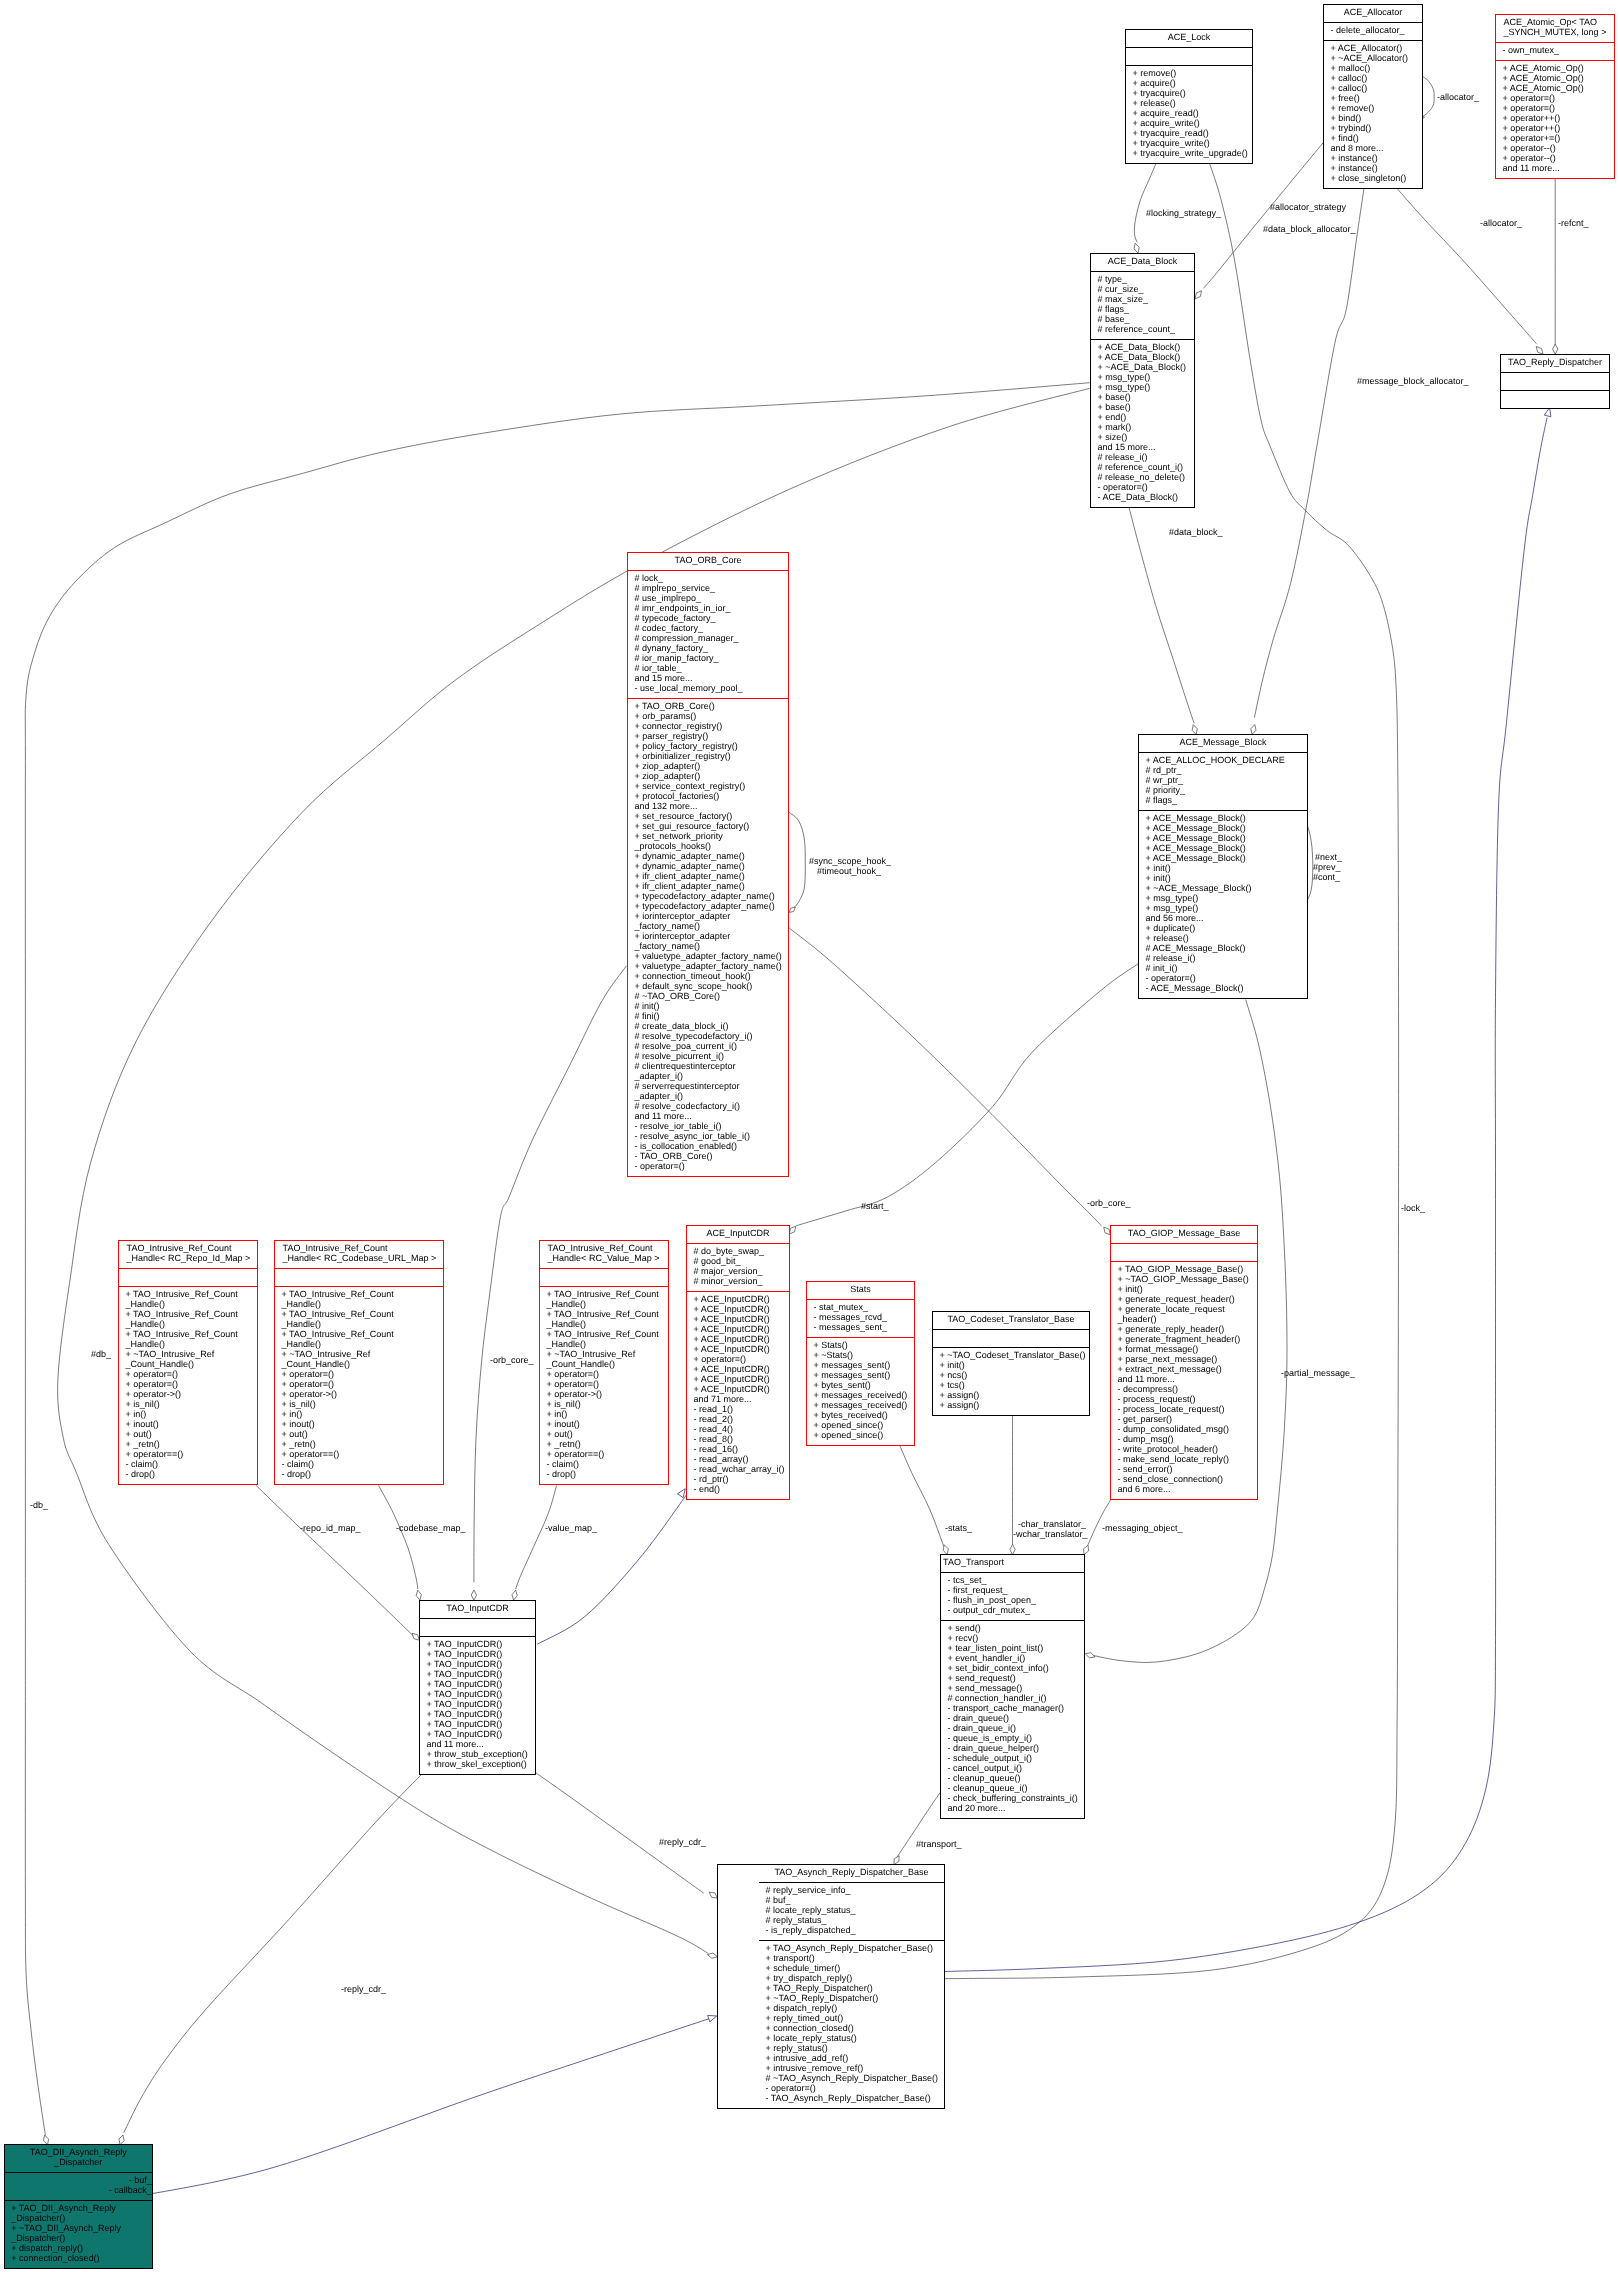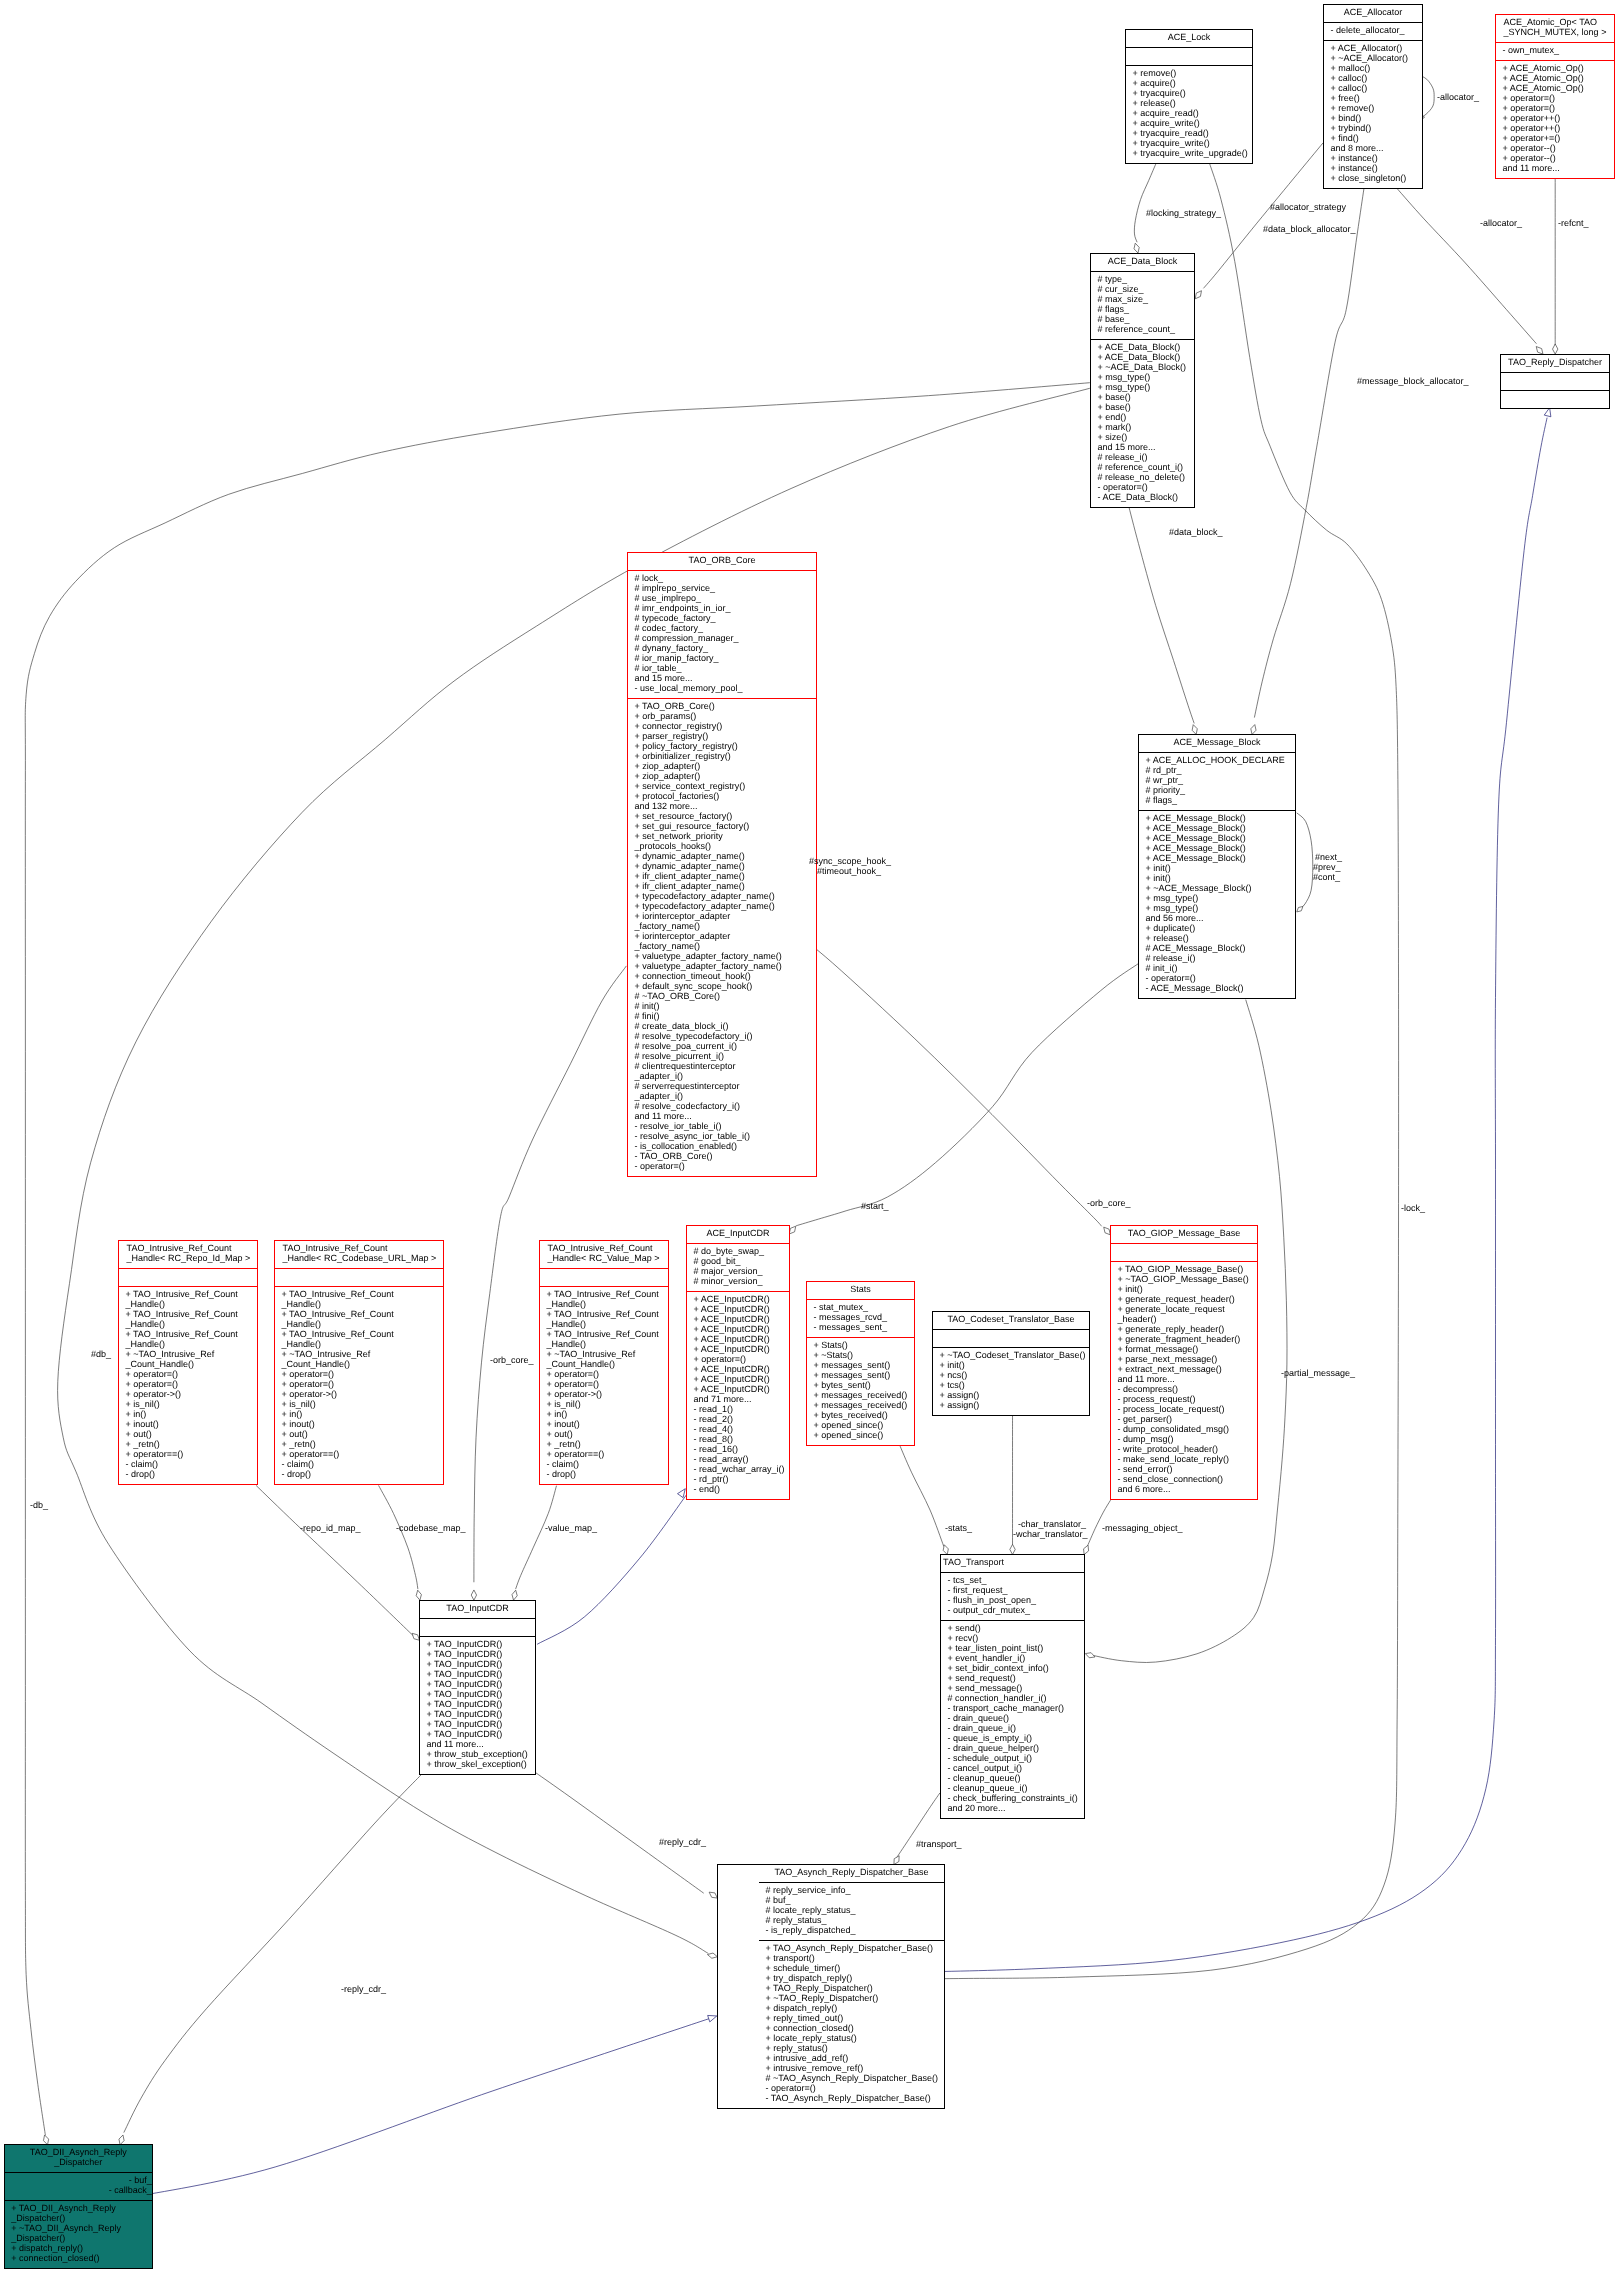--- a/index.html
+++ b/index.html
@@ -177,21 +177,21 @@
   <div class="sec uml-title" style="text-align:center;border-bottom:0.7px solid #000000;">
         <div class="uml-trow">TAO_Reply_Dispatcher</div>
   </div>
   <div class="sec uml-attrs" style="border-bottom:0.7px solid #000000;">
         <div class="uml-row">&nbsp;</div>
   </div>
   <div class="sec uml-ops">
         <div class="uml-row">&nbsp;</div>
   </div>
 </div>
-<div class="uml-node" id="n-tao_orb_core" style="left:627px;top:552px;width:190px;border:0.7px solid #ff0000;background:#ffffff;">
+<div class="uml-node" id="n-tao_orb_core" style="left:627px;top:552px;width:162px;border:0.7px solid #ff0000;background:#ffffff;">
   <div class="sec uml-title" style="text-align:center;border-bottom:0.7px solid #ff0000;">
         <div class="uml-trow">TAO_ORB_Core</div>
   </div>
   <div class="sec uml-attrs" style="border-bottom:0.7px solid #ff0000;">
         <div class="uml-row"># lock_</div>
         <div class="uml-row"># implrepo_service_</div>
         <div class="uml-row"># use_implrepo_</div>
         <div class="uml-row"># imr_endpoints_in_ior_</div>
         <div class="uml-row"># typecode_factory_</div>
         <div class="uml-row"># codec_factory_</div>
@@ -245,21 +245,21 @@
         <div class="uml-row">_adapter_i()</div>
         <div class="uml-row"># resolve_codecfactory_i()</div>
         <div class="uml-row">and 11 more...</div>
         <div class="uml-row">- resolve_ior_table_i()</div>
         <div class="uml-row">- resolve_async_ior_table_i()</div>
         <div class="uml-row">- is_collocation_enabled()</div>
         <div class="uml-row">- TAO_ORB_Core()</div>
         <div class="uml-row">- operator=()</div>
   </div>
 </div>
-<div class="uml-node" id="n-ace_message_block" style="left:1138px;top:734px;width:158px;border:0.7px solid #000000;background:#ffffff;">
+<div class="uml-node" id="n-ace_message_block" style="left:1138px;top:734px;width:170px;border:0.7px solid #000000;background:#ffffff;">
   <div class="sec uml-title" style="text-align:center;border-bottom:0.7px solid #000000;">
         <div class="uml-trow">ACE_Message_Block</div>
   </div>
   <div class="sec uml-attrs" style="border-bottom:0.7px solid #000000;">
         <div class="uml-row">+ ACE_ALLOC_HOOK_DECLARE</div>
         <div class="uml-row"># rd_ptr_</div>
         <div class="uml-row"># wr_ptr_</div>
         <div class="uml-row"># priority_</div>
         <div class="uml-row"># flags_</div>
   </div>

